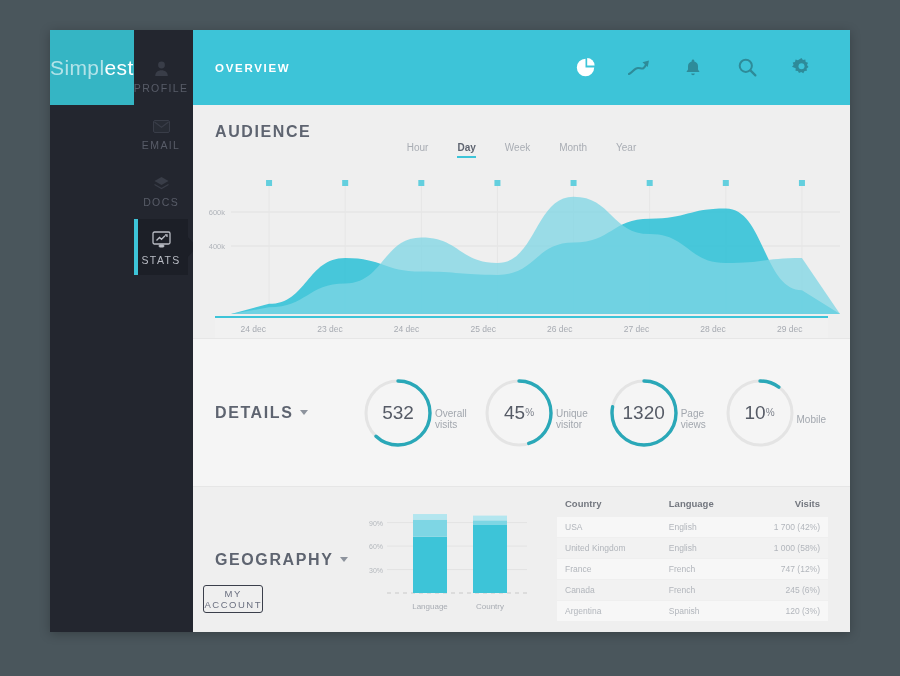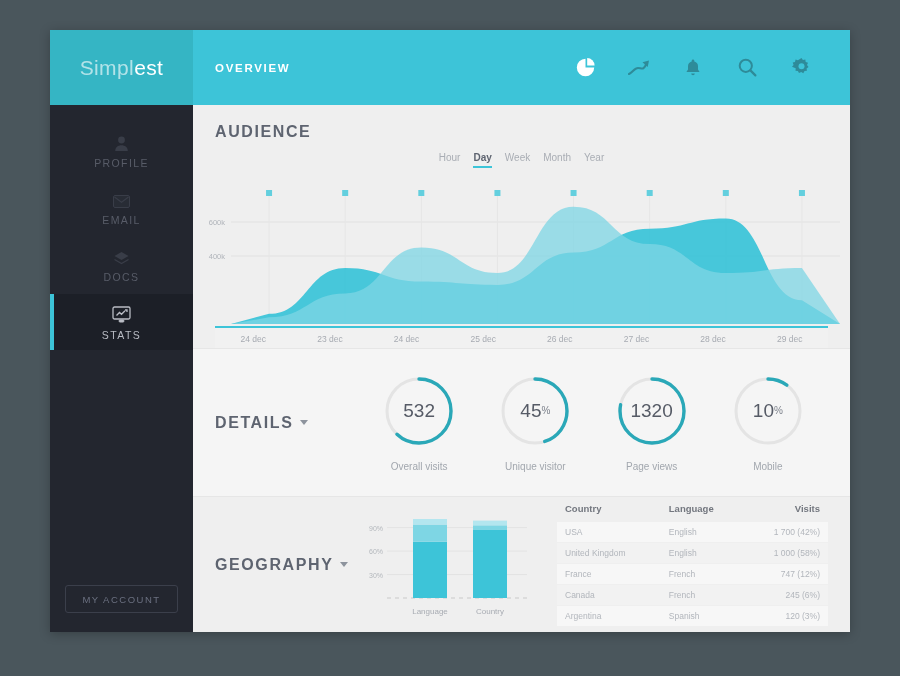--- a/index.html
+++ b/index.html
@@ -16,21 +16,21 @@
     display: flex;
     background: #eeeeee;
     box-shadow: 0 2px 10px rgba(0,0,0,.25);
   }
 
   
   .sidebar {
     width: 143px; flex: 0 0 143px;
     background: #23262f;
     position: relative;
-    display: flex; flex-direction: column;
+    display: flex; 
   }
   .logo {
     height: 75px;
     background: #35b5c4;
     display: flex; align-items: center; justify-content: center;
   }
   .logo-text {
     font-size: 21px; color: #ffffff; letter-spacing: .4px;
   }
   .logo-text .light { opacity: .62; }
@@ -94,22 +94,22 @@
   }
 
   
   .panel { background: #efefef; }
   .audience { padding: 18px 0 0 0; position: relative; }
   .sec-title {
     font-size: 16px; letter-spacing: 1.6px; color: #5e6470;
     padding-left: 22px; font-weight: bold;
   }
   .range-tabs {
-    display: flex; justify-content: center; gap: 13px;
-    margin-top: 11px; font-size: 10px; color: #a9adb4;
+    display: flex; justify-content: center; gap: 29px;
+    margin-top: 1px; font-size: 10px; color: #a9adb4;
   }
   .range-tab { cursor: pointer; padding-bottom: 3px; }
   .range-tab.active {
     color: #5e6470; font-weight: bold;
     border-bottom: 2px solid #3dc4d8;
   }
   .chart-area { position: relative; height: 150px; margin-top: 8px; }
   .x-axis {
     display: flex; height: 22px;
     border-top: 2px solid #3dc4d8;
@@ -129,21 +129,21 @@
   }
   .details-head {
     width: 168px; padding-left: 22px;
     display: flex; align-items: center; gap: 7px;
   }
   .caret {
     width:0;height:0;border-left:4.5px solid transparent;
     border-right:4.5px solid transparent;border-top:5px solid #8d939d;
   }
   .donuts { flex: 1; display: flex; justify-content: space-around; padding-right: 24px; }
-  .donut { display: flex; flex-direction: column; align-items: center; justify-content: center; }
+  .donut { display: flex; flex-direction: row; align-items: center; justify-content: center; }
   .donut-val {
     position: absolute; inset: 0;
     display: flex; align-items: center; justify-content: center;
     font-size: 19px; color: #565b66;
   }
   .donut-val sub { font-size: 10px; vertical-align: sub; color:#7d828c; }
   .donut-ring { position: relative; width: 74px; height: 74px; }
   .donut-cap { font-size: 10px; color: #a2a7ae; margin-top: 13px; }
 
   

